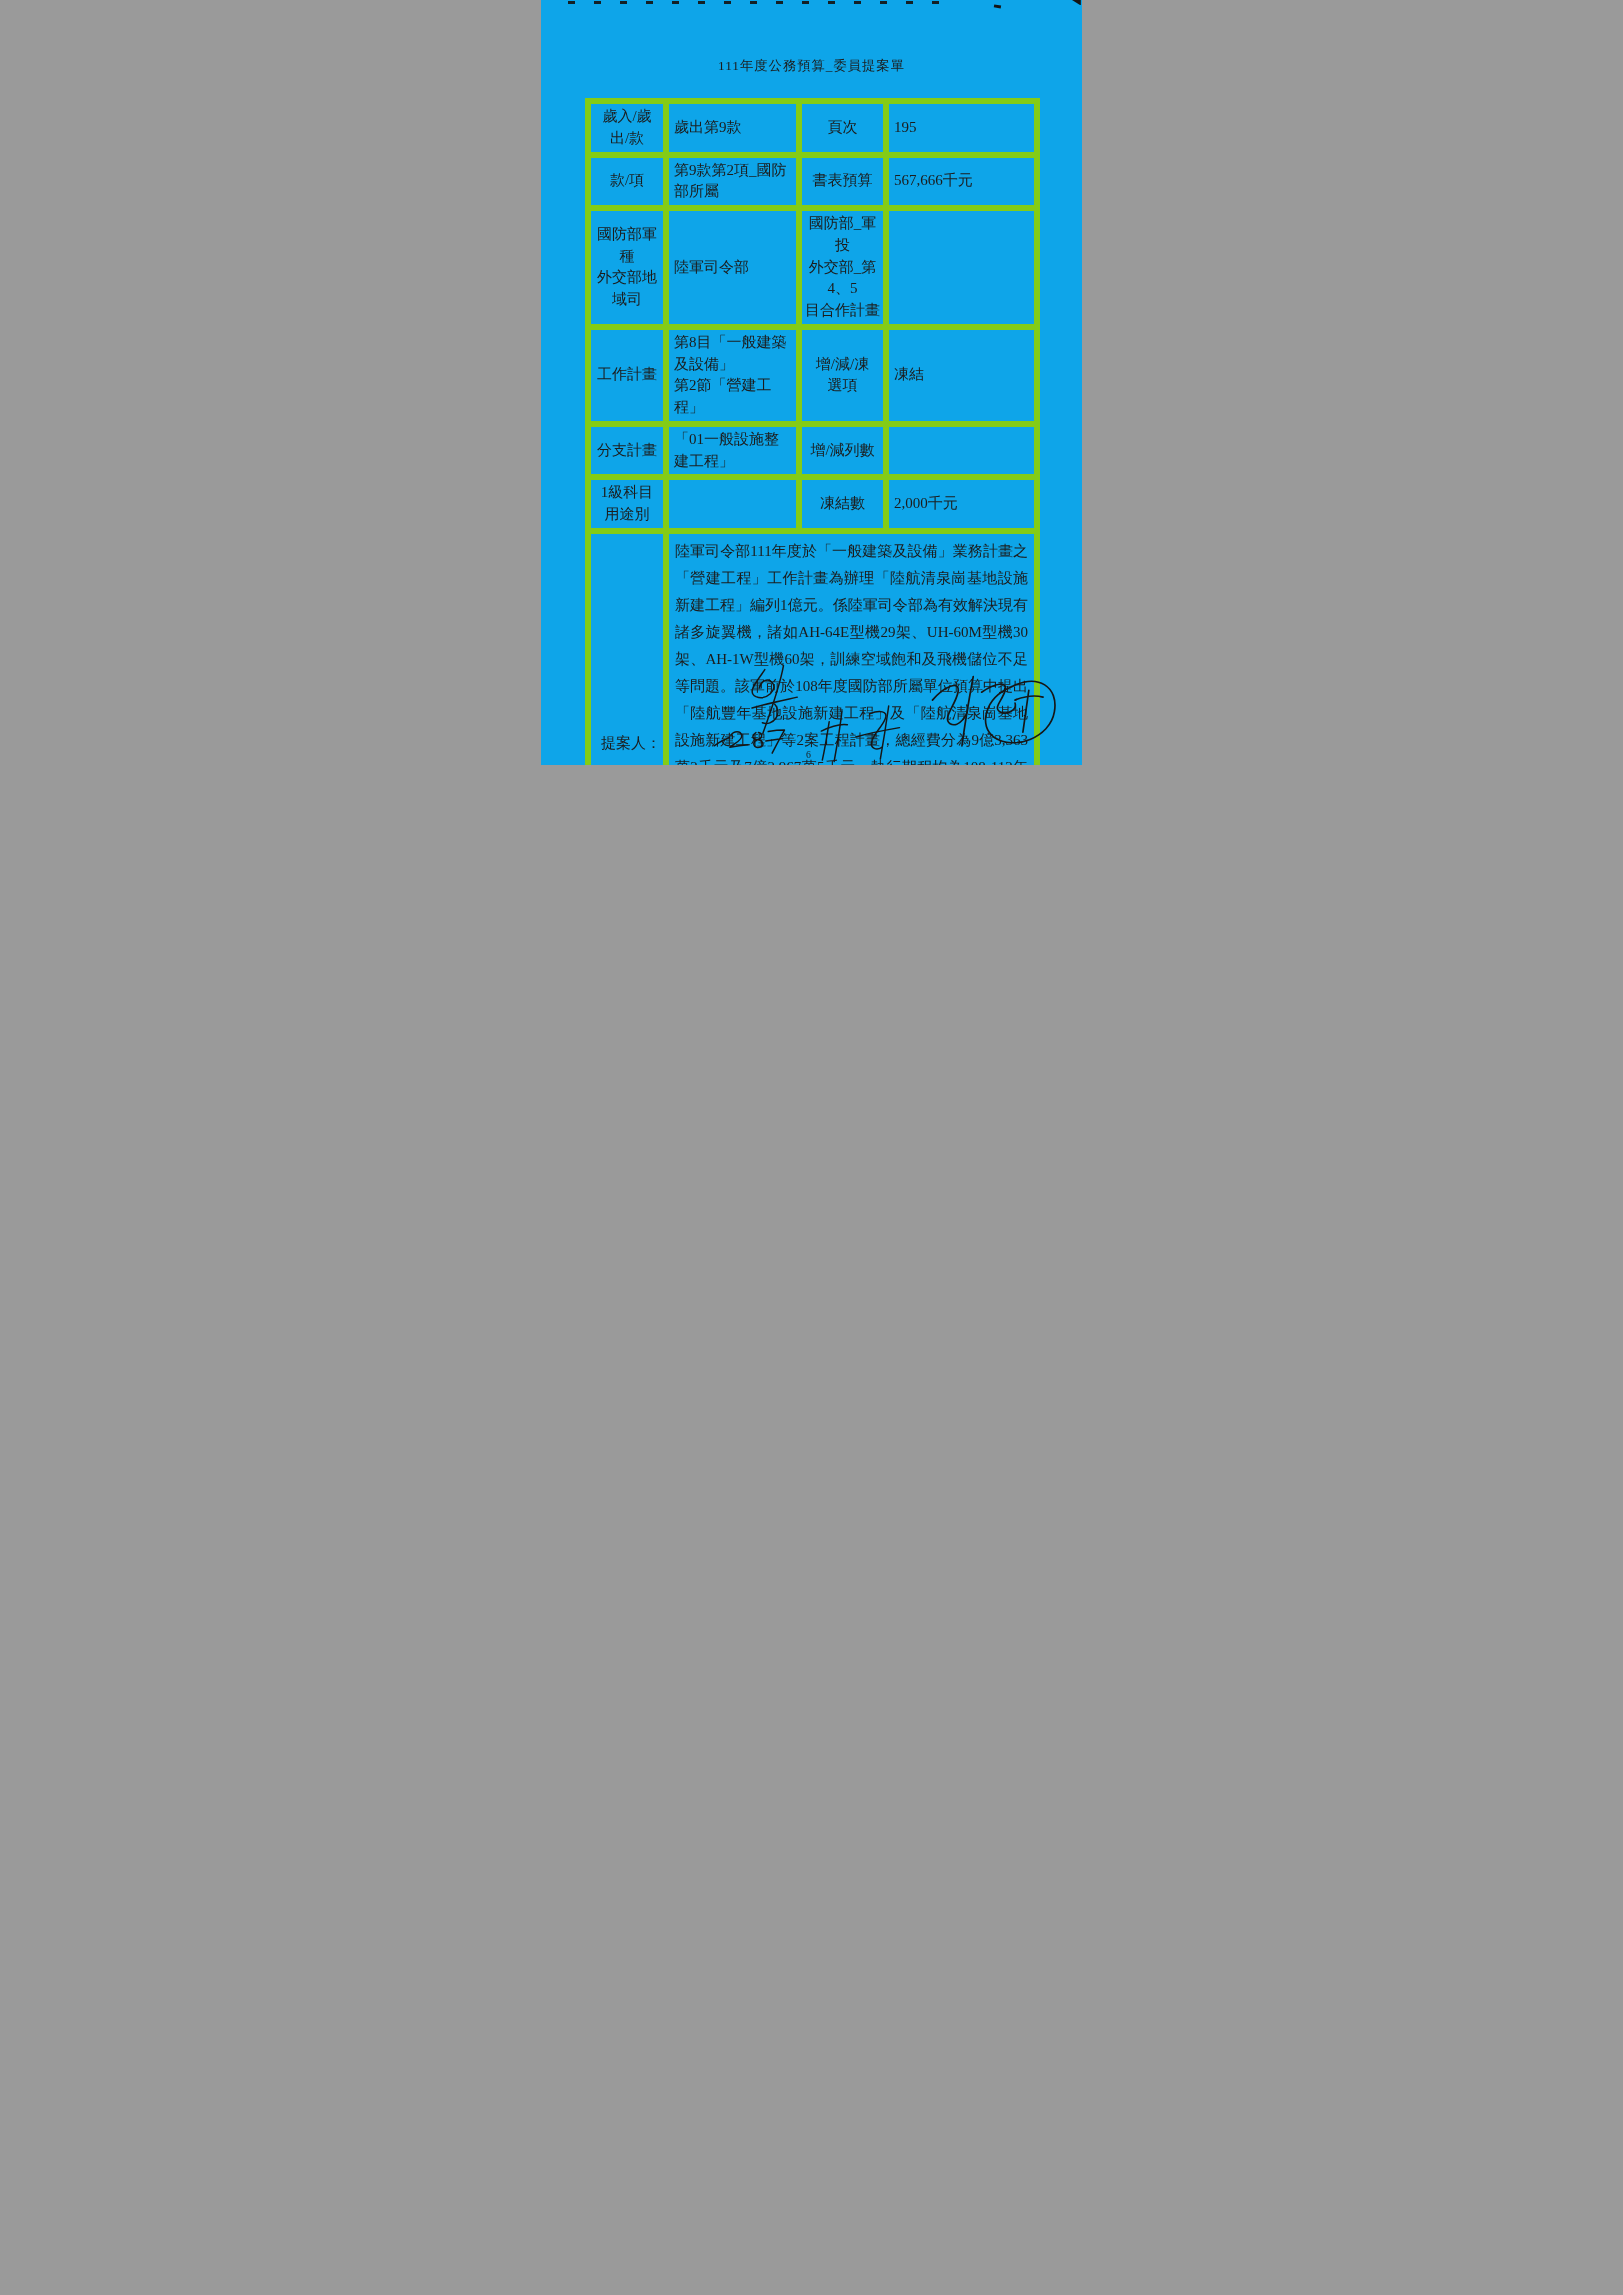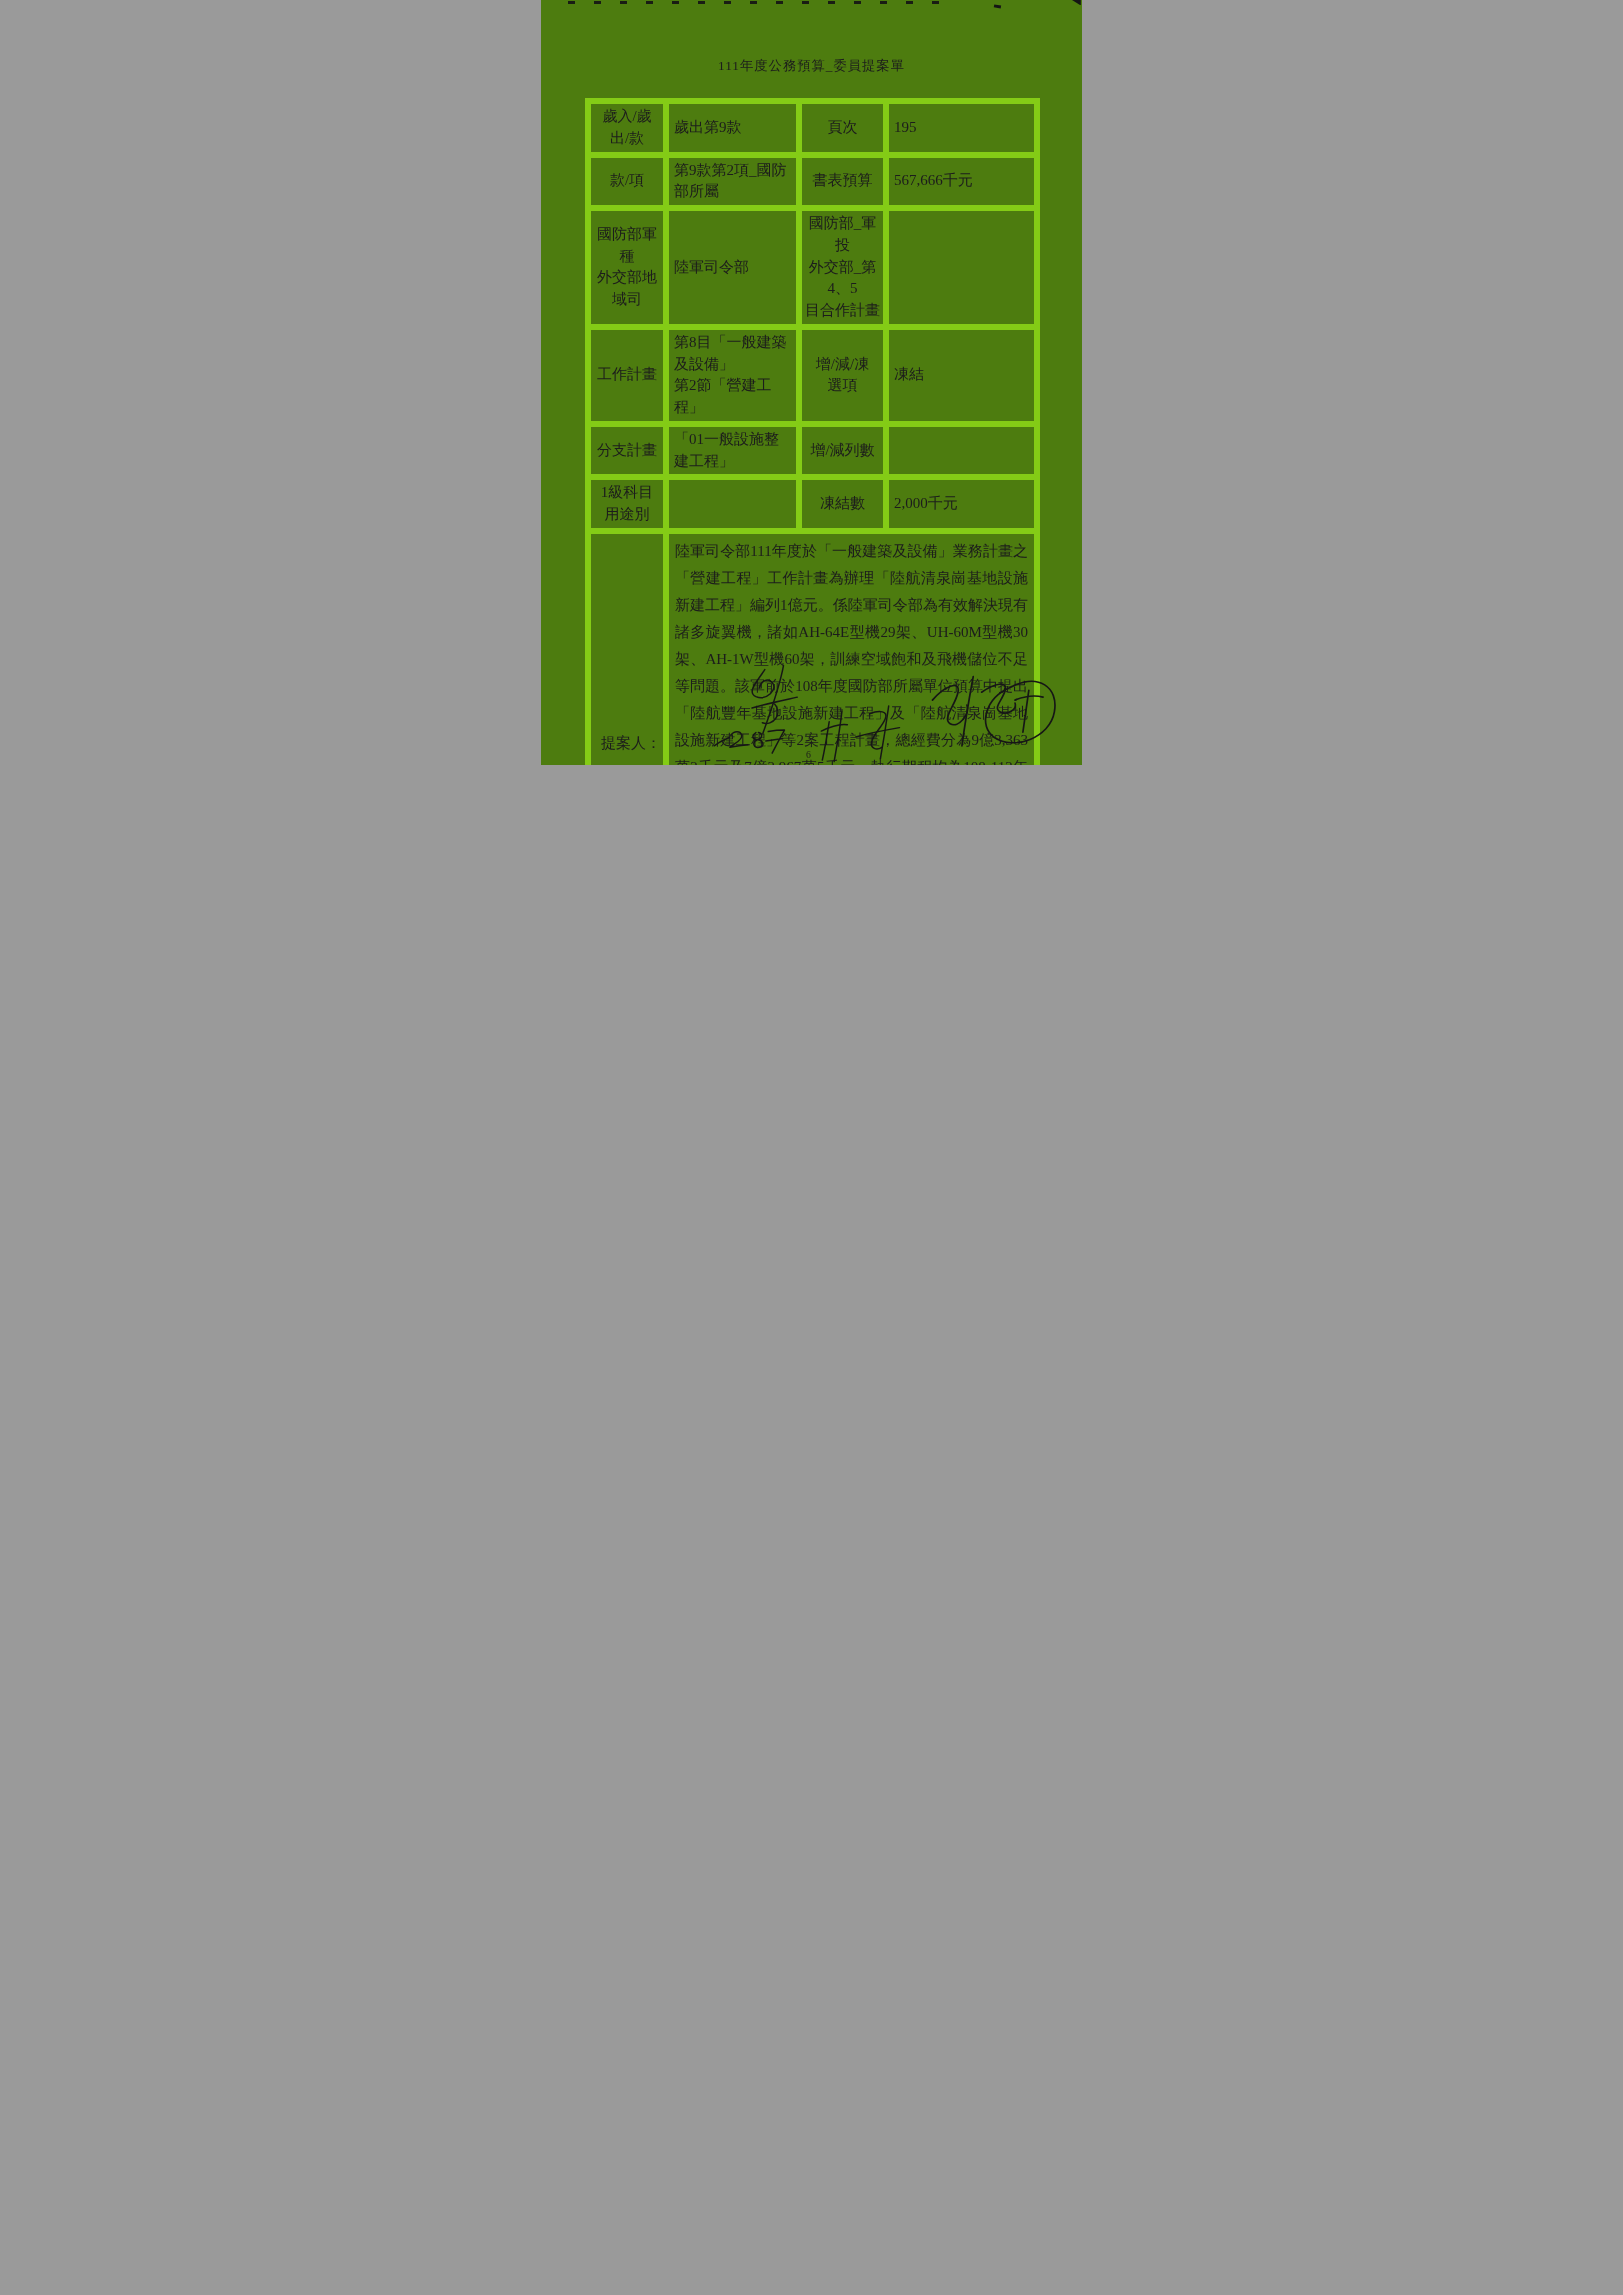--- a/index.html
+++ b/index.html
@@ -4,21 +4,21 @@
 <style>
   * { box-sizing: border-box; margin: 0; padding: 0; }
   html,body { background: #9a9a9a; }
   body { font-family: "Liberation Serif", "DejaVu Serif", serif; }
 
   .page {
     position: relative;
     width: 541px;
     height: 765px;
     margin: 0 auto;
-    background: #4d7c0f;
+    background: #0ea5e9;
     color: #1c1c1c;
     overflow: hidden;
   }
 
   
   .scan-dashes {
     position: absolute;
     top: 1px; left: 27px;
     width: 378px; height: 2.5px;
     background: repeating-linear-gradient(90deg, #141414 0 7.4px, transparent 7.4px 26px);

